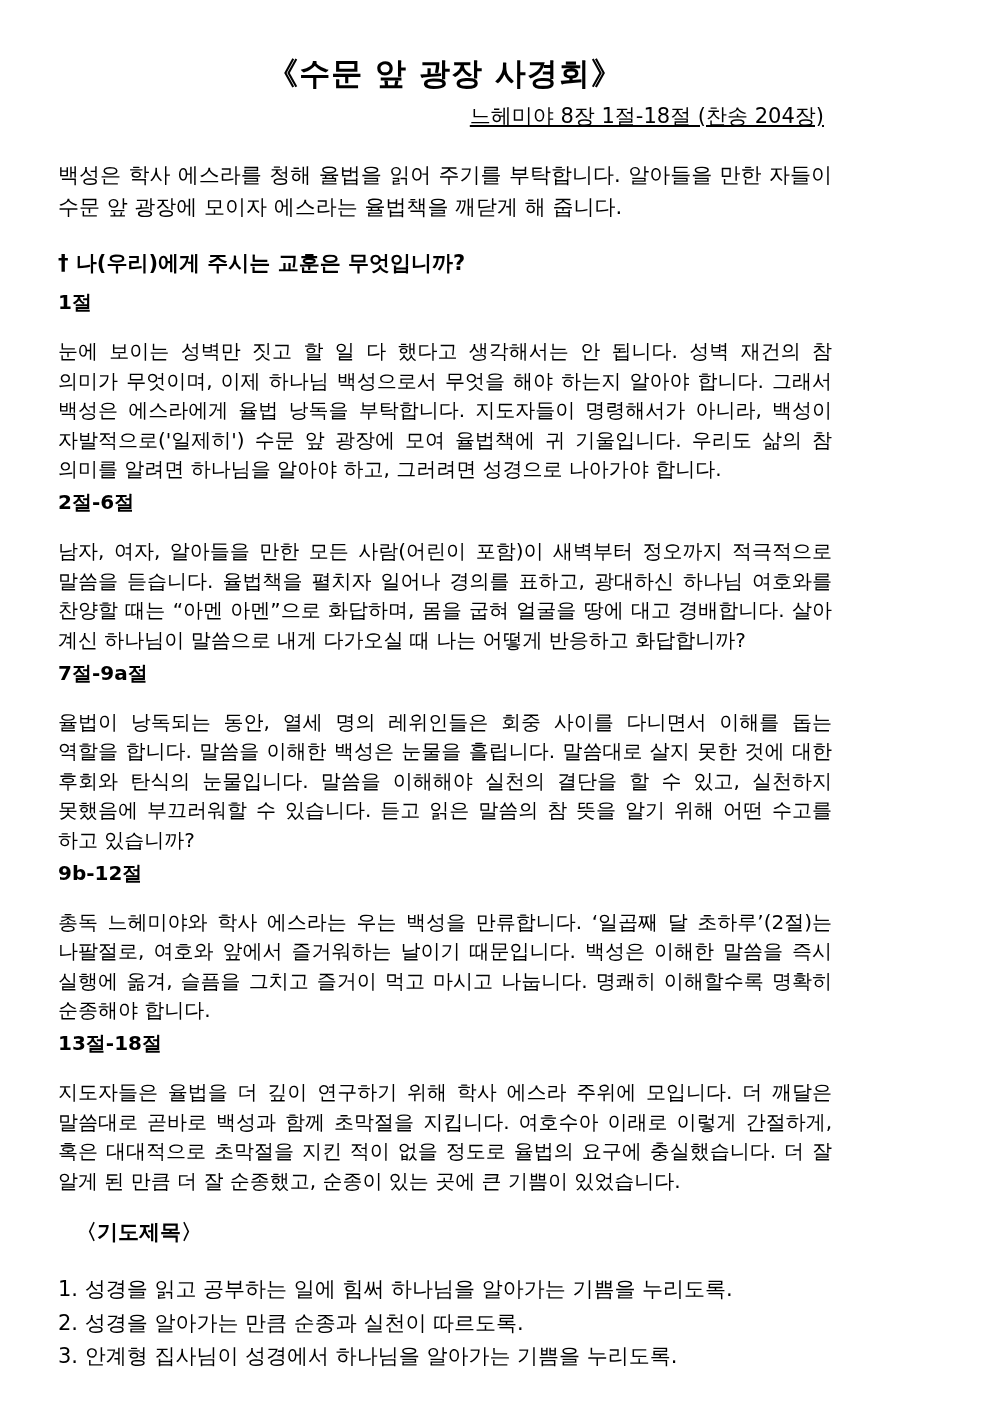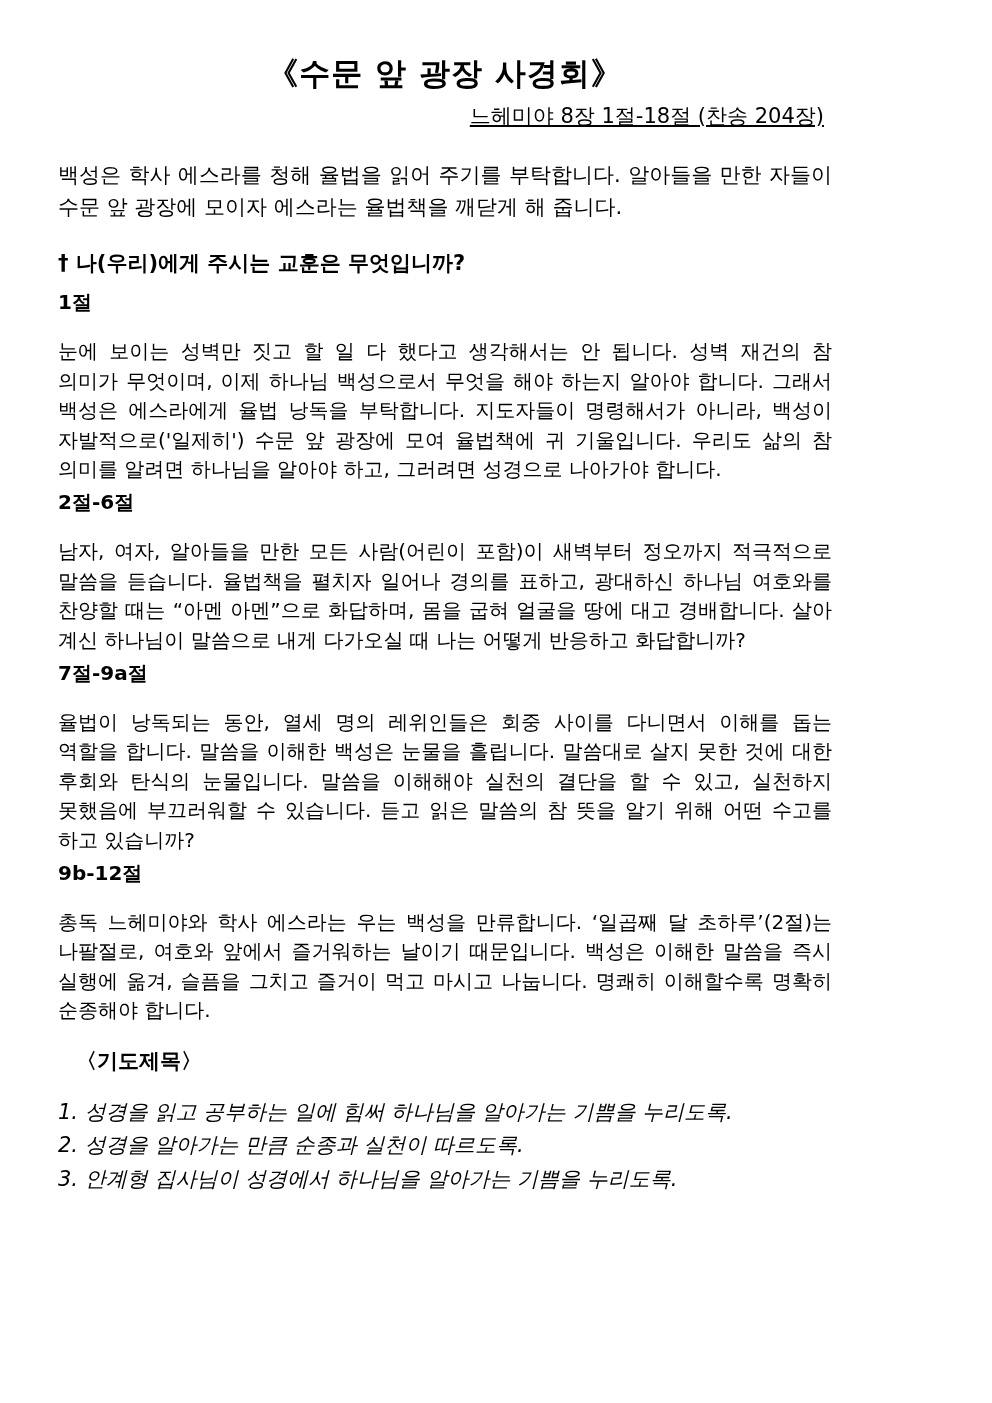--- a/index.html
+++ b/index.html
@@ -60,32 +60,31 @@
     font-size: 20px;
     line-height: 1.47;
     text-align: justify;
     word-break: keep-all;
     margin-bottom: 2px;
   }
   .prayer-heading {
     font-size: 21px;
     font-weight: bold;
     margin-top: 22px;
-    margin-bottom: 20px;
+    margin-bottom: 27px;
     padding-left: 18px;
     line-height: 1.4;
   }
   .prayer-list {
     font-size: 21px;
     line-height: 1.5;
     word-break: keep-all;
   }
   .prayer-item {
     margin-bottom: 2px;
-    font-style: italic;
   }
 </style>
 </head>
 <body>
 
 <div class="page">
 
   <h1 class="doc-title">《수문 앞 광장 사경회》</h1>
 
   <div class="doc-subtitle">느헤미야 8장 1절-18절 (찬송 204장)</div>
@@ -107,20 +106,24 @@
   <div>
     <div class="verse-label">7절-9a절</div>
     <p class="verse-body">율법이 낭독되는 동안, 열세 명의 레위인들은 회중 사이를 다니면서 이해를 돕는 역할을 합니다. 말씀을 이해한 백성은 눈물을 흘립니다. 말씀대로 살지 못한 것에 대한 후회와 탄식의 눈물입니다. 말씀을 이해해야 실천의 결단을 할 수 있고, 실천하지 못했음에 부끄러워할 수 있습니다. 듣고 읽은 말씀의 참 뜻을 알기 위해 어떤 수고를 하고 있습니까?</p>
   </div>
 
   <div>
     <div class="verse-label">9b-12절</div>
     <p class="verse-body">총독 느헤미야와 학사 에스라는 우는 백성을 만류합니다. ‘일곱째 달 초하루’(2절)는 나팔절로, 여호와 앞에서 즐거워하는 날이기 때문입니다. 백성은 이해한 말씀을 즉시 실행에 옮겨, 슬픔을 그치고 즐거이 먹고 마시고 나눕니다. 명쾌히 이해할수록 명확히 순종해야 합니다.</p>
   </div>
 
+  <div>
+    <div class="verse-label">13절-18절</div>
+    <p class="verse-body">지도자들은 율법을 더 깊이 연구하기 위해 학사 에스라 주위에 모입니다. 더 깨달은 말씀대로 곧바로 백성과 함께 초막절을 지킵니다. 여호수아 이래로 이렇게 간절하게, 혹은 대대적으로 초막절을 지킨 적이 없을 정도로 율법의 요구에 충실했습니다. 더 잘 알게 된 만큼 더 잘 순종했고, 순종이 있는 곳에 큰 기쁨이 있었습니다.</p>
+  </div>
 
   <div class="prayer-heading">〈기도제목〉</div>
 
   <div class="prayer-list">
     <div class="prayer-item">1. 성경을 읽고 공부하는 일에 힘써 하나님을 알아가는 기쁨을 누리도록.</div>
     <div class="prayer-item">2. 성경을 알아가는 만큼 순종과 실천이 따르도록.</div>
     <div class="prayer-item">3. 안계형 집사님이 성경에서 하나님을 알아가는 기쁨을 누리도록.</div>
   </div>
 
 </div>

